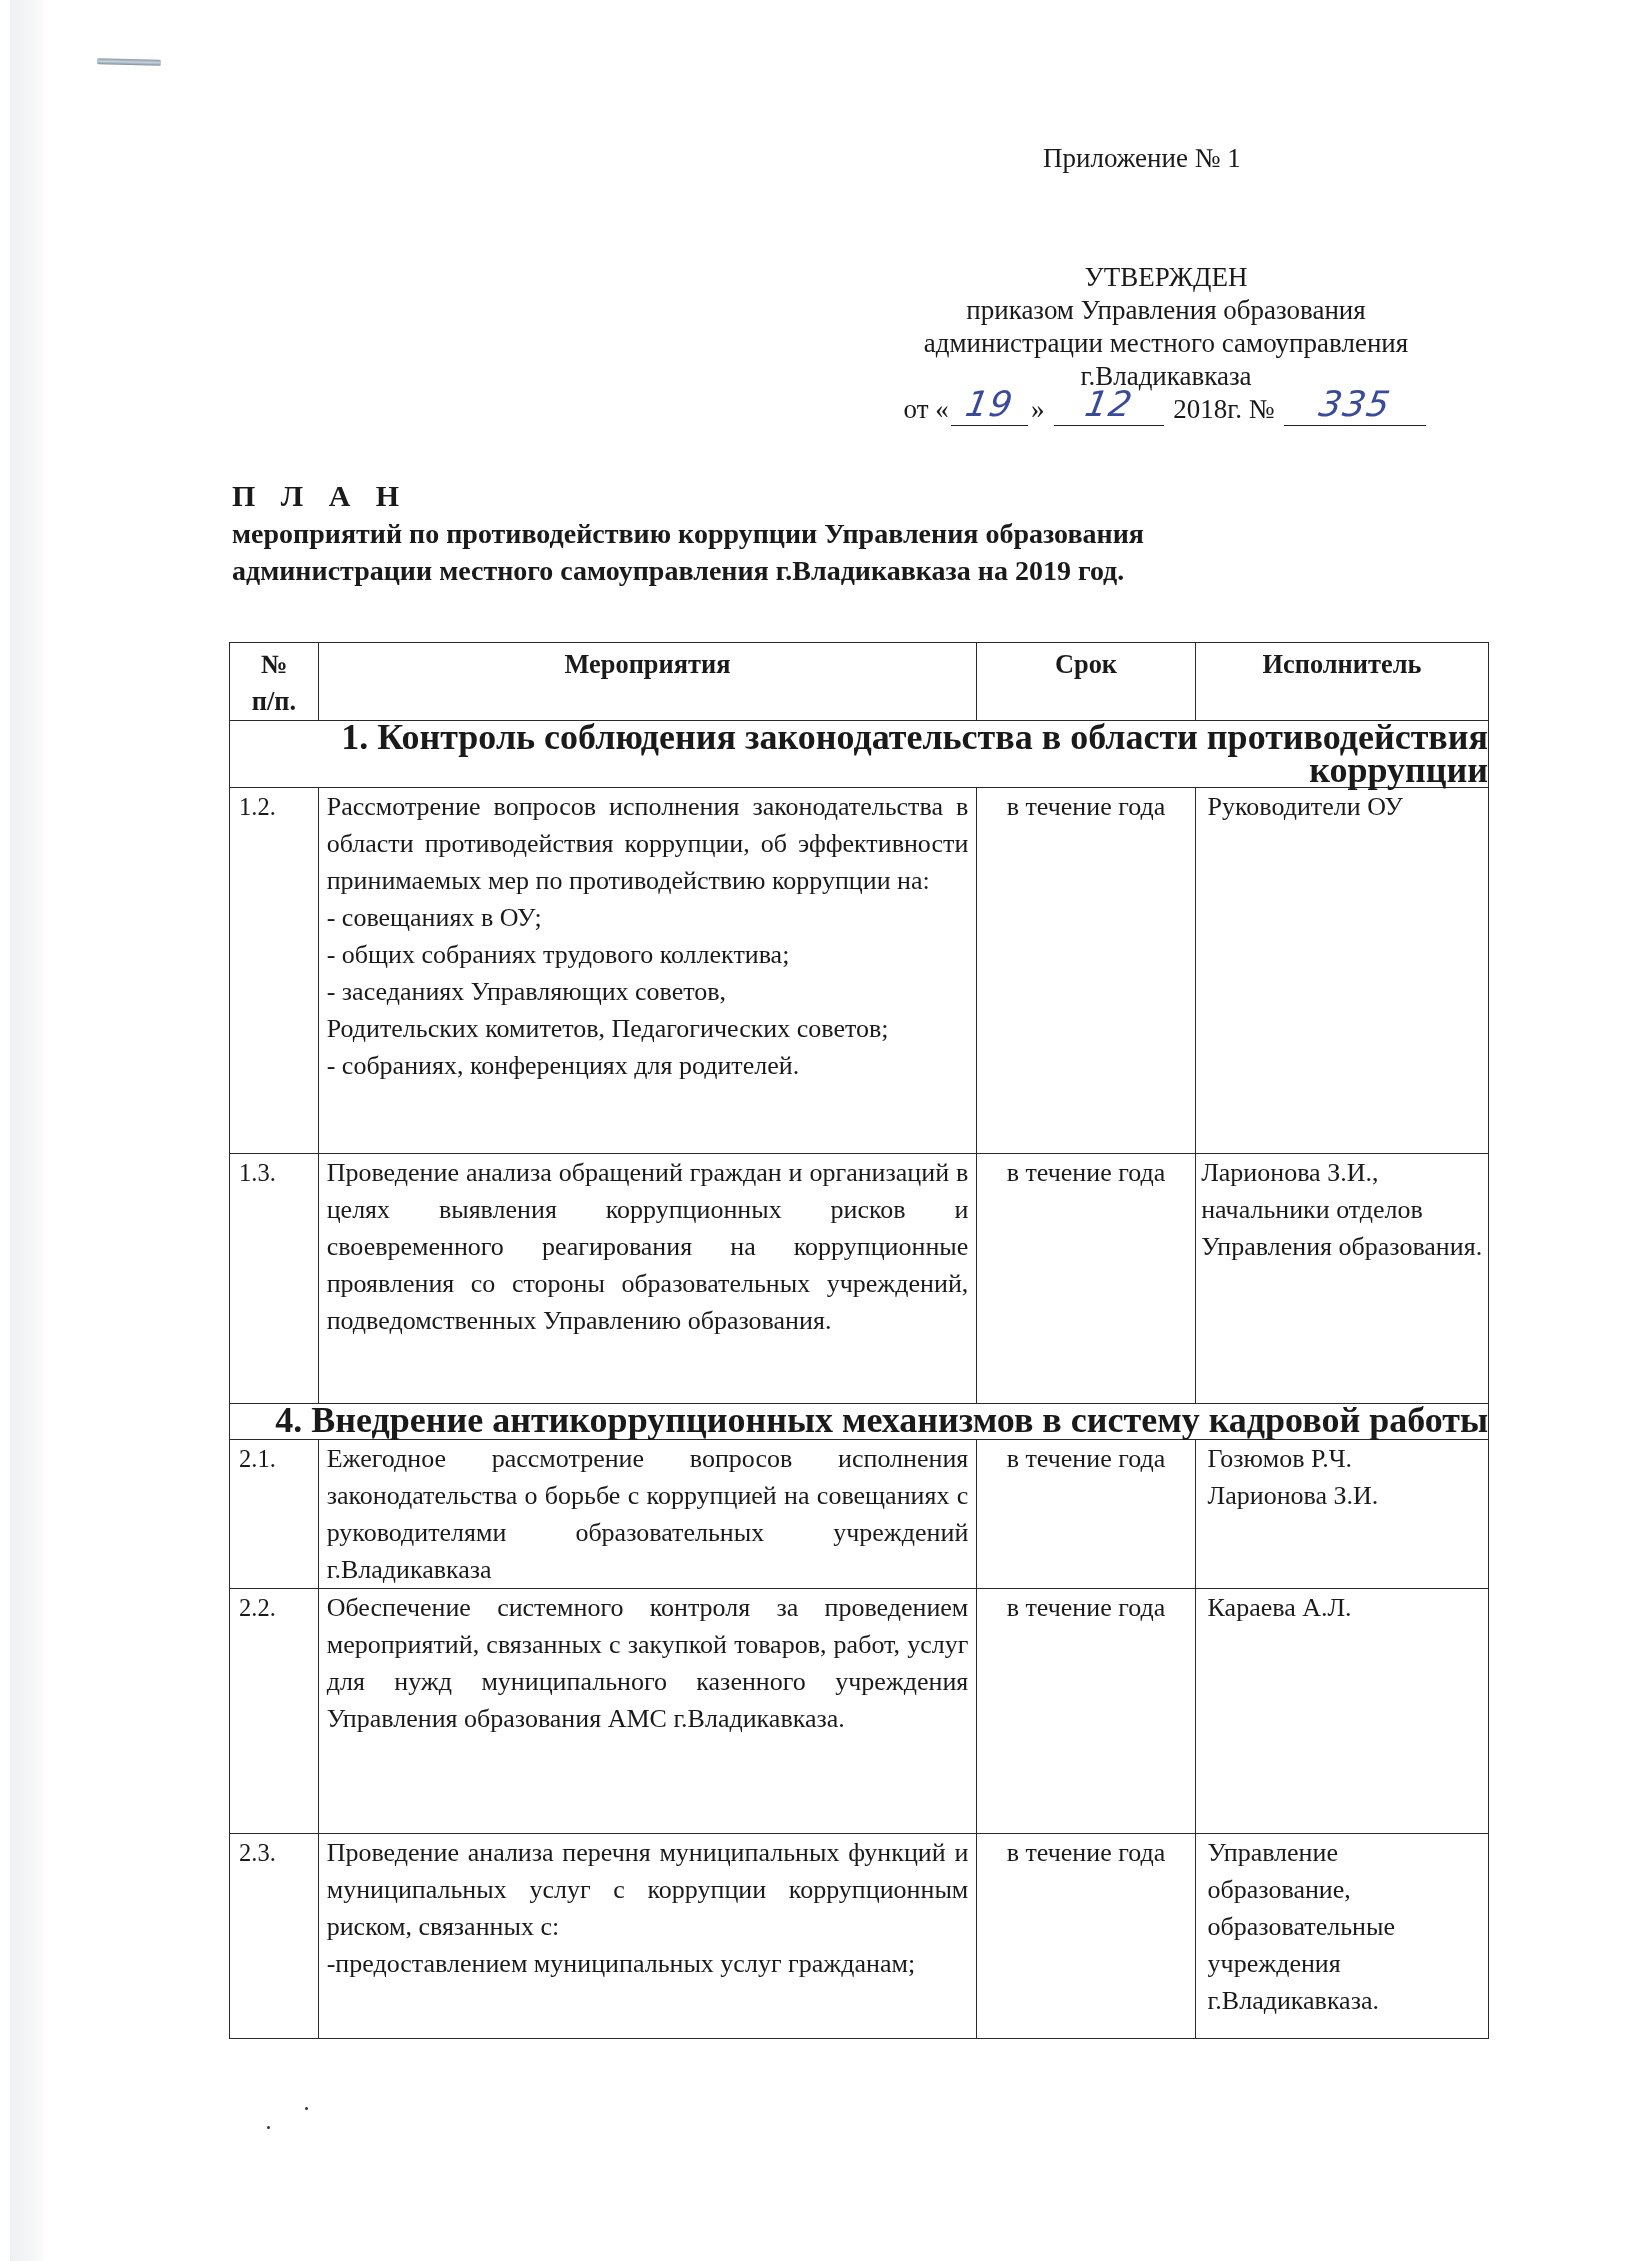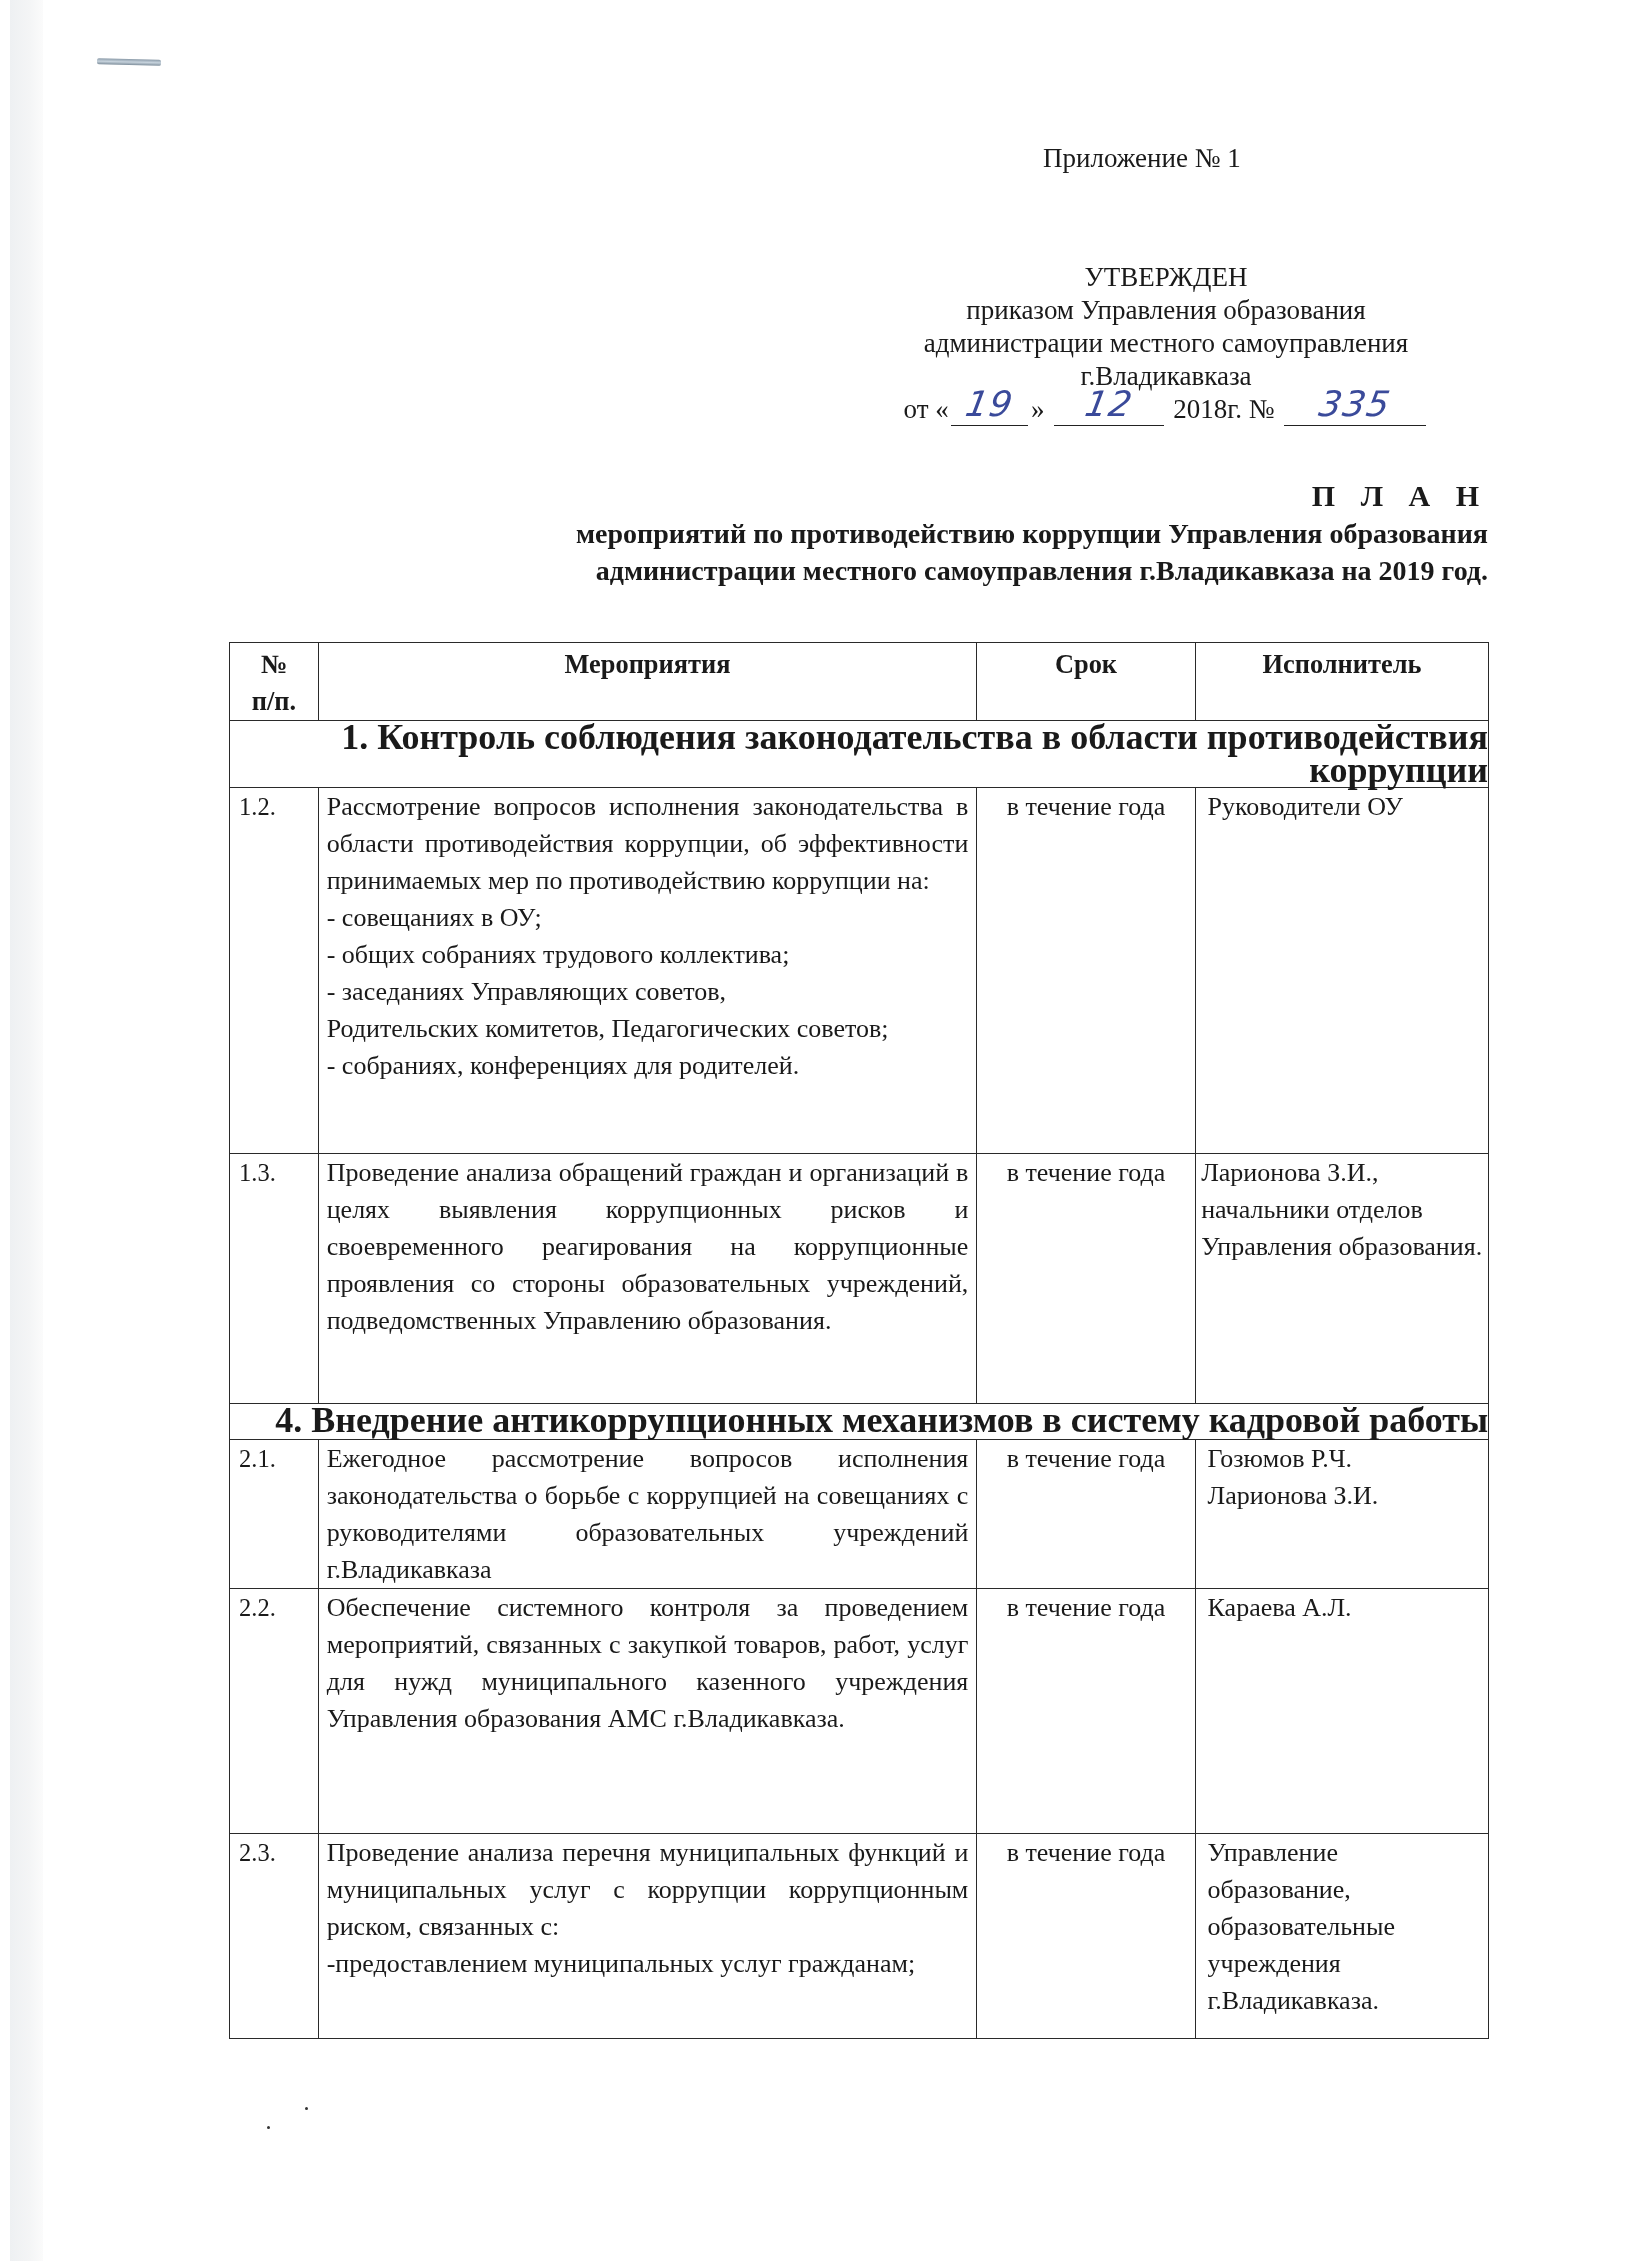--- a/index.html
+++ b/index.html
@@ -28,21 +28,21 @@
     display: inline-block; border-bottom: 1.9px solid #222; position: relative;
     height: 30px; vertical-align: bottom; margin: 0 2.6px;
   }
   .hand {
     position: absolute; left: 0; right: 0; bottom: 2.6px; text-align: center;
     font-family: "DejaVu Sans", sans-serif; font-style: italic; font-weight: 300;
     color: #3a4a9a; font-size: 35px; line-height: 35px; letter-spacing: 1.3px;
     transform: skewX(-10deg);
   }
   .title-block {
-    position: absolute; left: 232px; top: 477px; width: 1256px; text-align: right;
+    position: absolute; left: 232px; top: 477px; width: 1256px; text-align: left;
     font-weight: bold; font-size: 28px; line-height: 37px;
   }
   .title-block .plan { letter-spacing: 9px; font-size: 30px; display: block; margin-bottom: 1.3px; }
   .title-block .sub { display: block; white-space: nowrap; }
 
   table.plan-table {
     position: absolute; left: 229px; top: 642px; width: 1259px;
     border-collapse: collapse; table-layout: fixed; font-size: 26px; line-height: 37px;
   }
   table.plan-table td, table.plan-table th {

